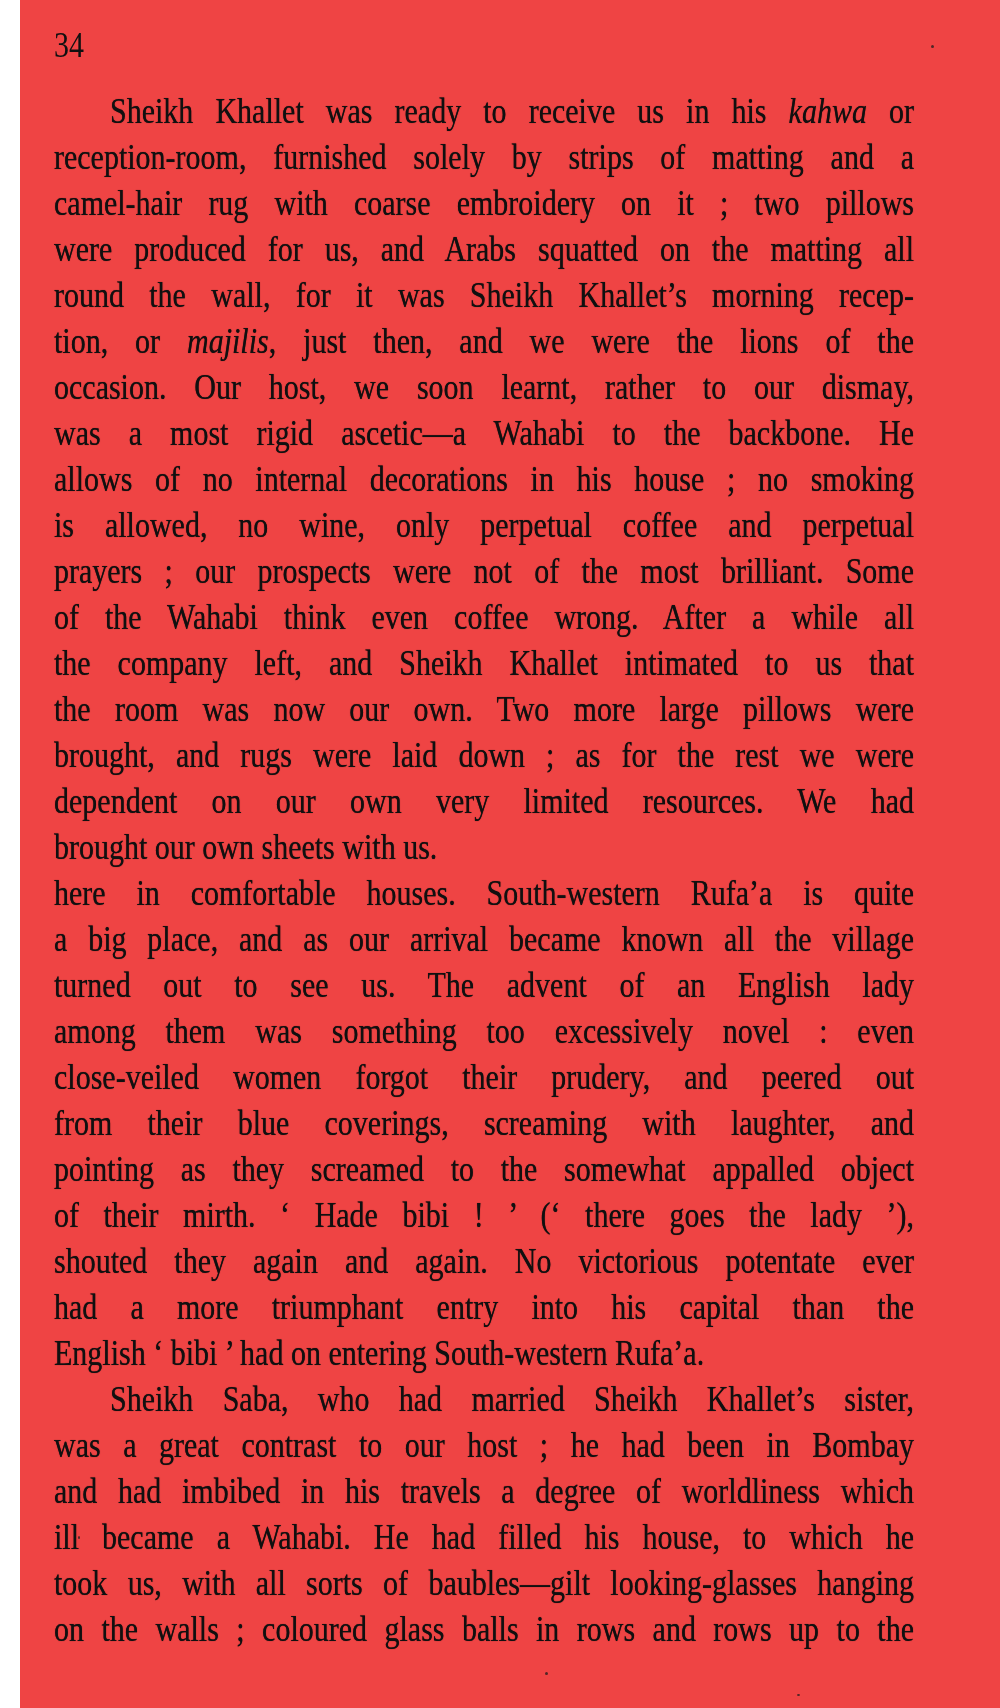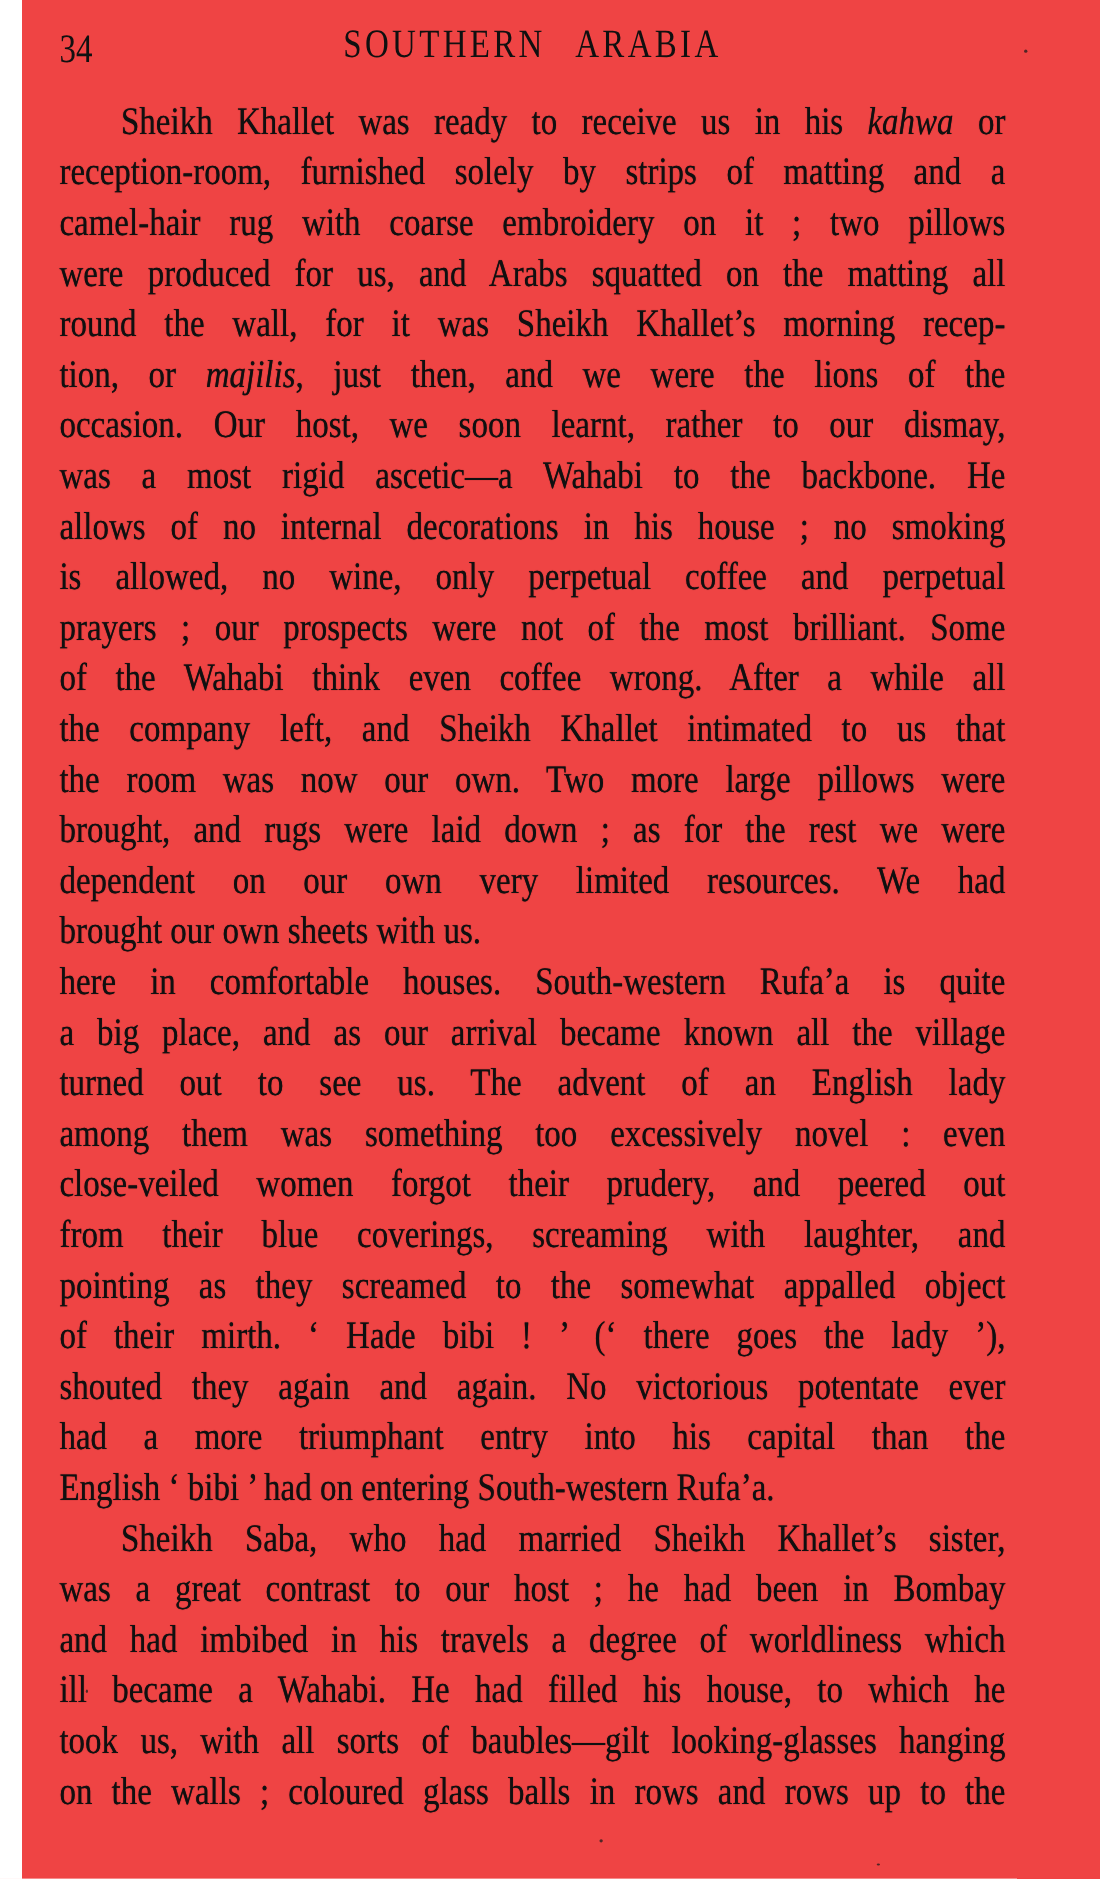--- a/index.html
+++ b/index.html
@@ -69,21 +69,20 @@
     border-radius: 50%;
     opacity: 0.75;
   }
 </style>
 </head>
 <body>
 
 <div class="page">
   <div class="header">
     <span class="page-number"><span class="stretch">34</span></span>
-    <span class="running-title"><span class="stretch">SOUTHERN ARABIA</span></span>
   </div>
 
   <div class="page-body">
       <div class="paragraph">
         <div class="line j indent"><span>Sheikh Khallet was ready to receive us in his </span><i>kahwa</i><span> or</span></div>
         <div class="line j"><span>reception-room, furnished solely by strips of matting and a</span></div>
         <div class="line j"><span>camel-hair rug with coarse embroidery on it ;  two pillows</span></div>
         <div class="line j"><span>were produced for us, and Arabs squatted on the matting all</span></div>
         <div class="line j"><span>round the wall, for it was Sheikh Khallet’s morning recep-</span></div>
         <div class="line j"><span>tion, or </span><i>majilis</i><span>, just then, and we were the lions of the</span></div>

